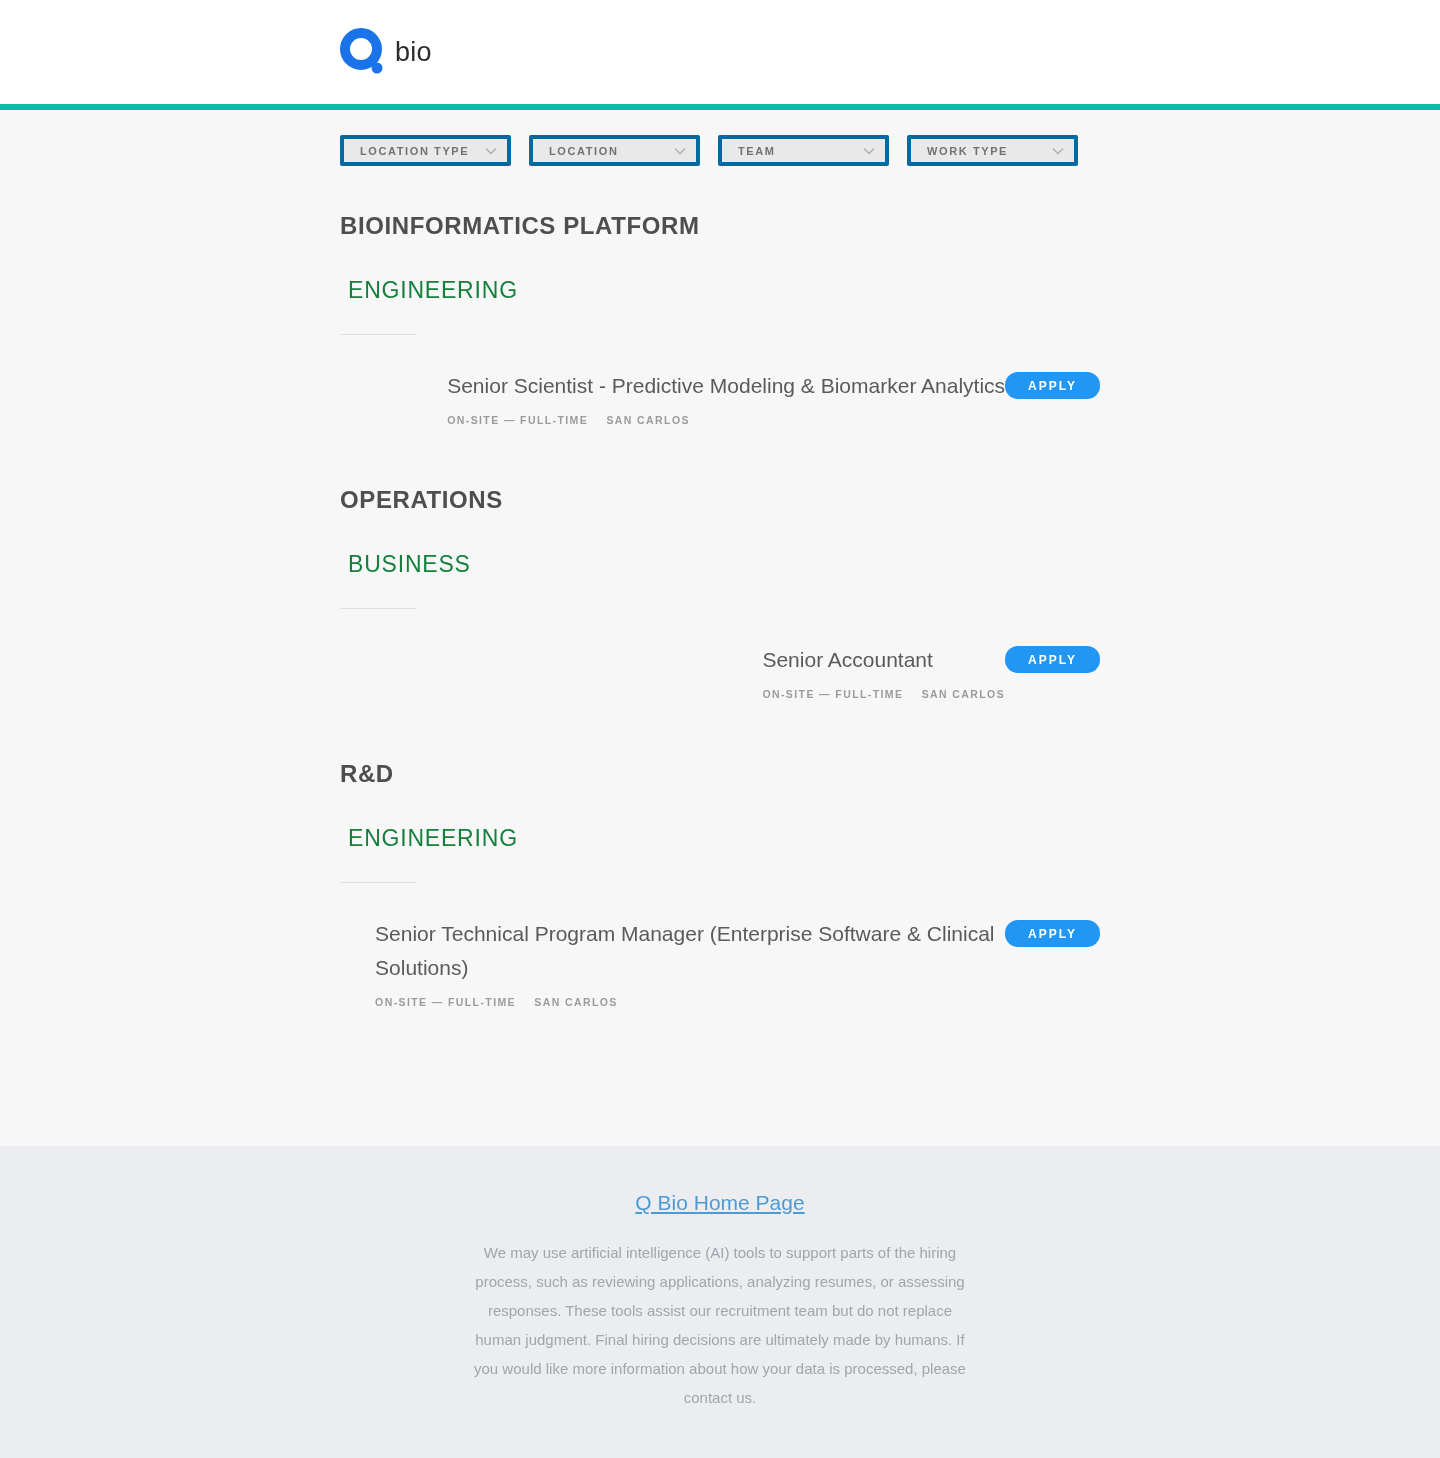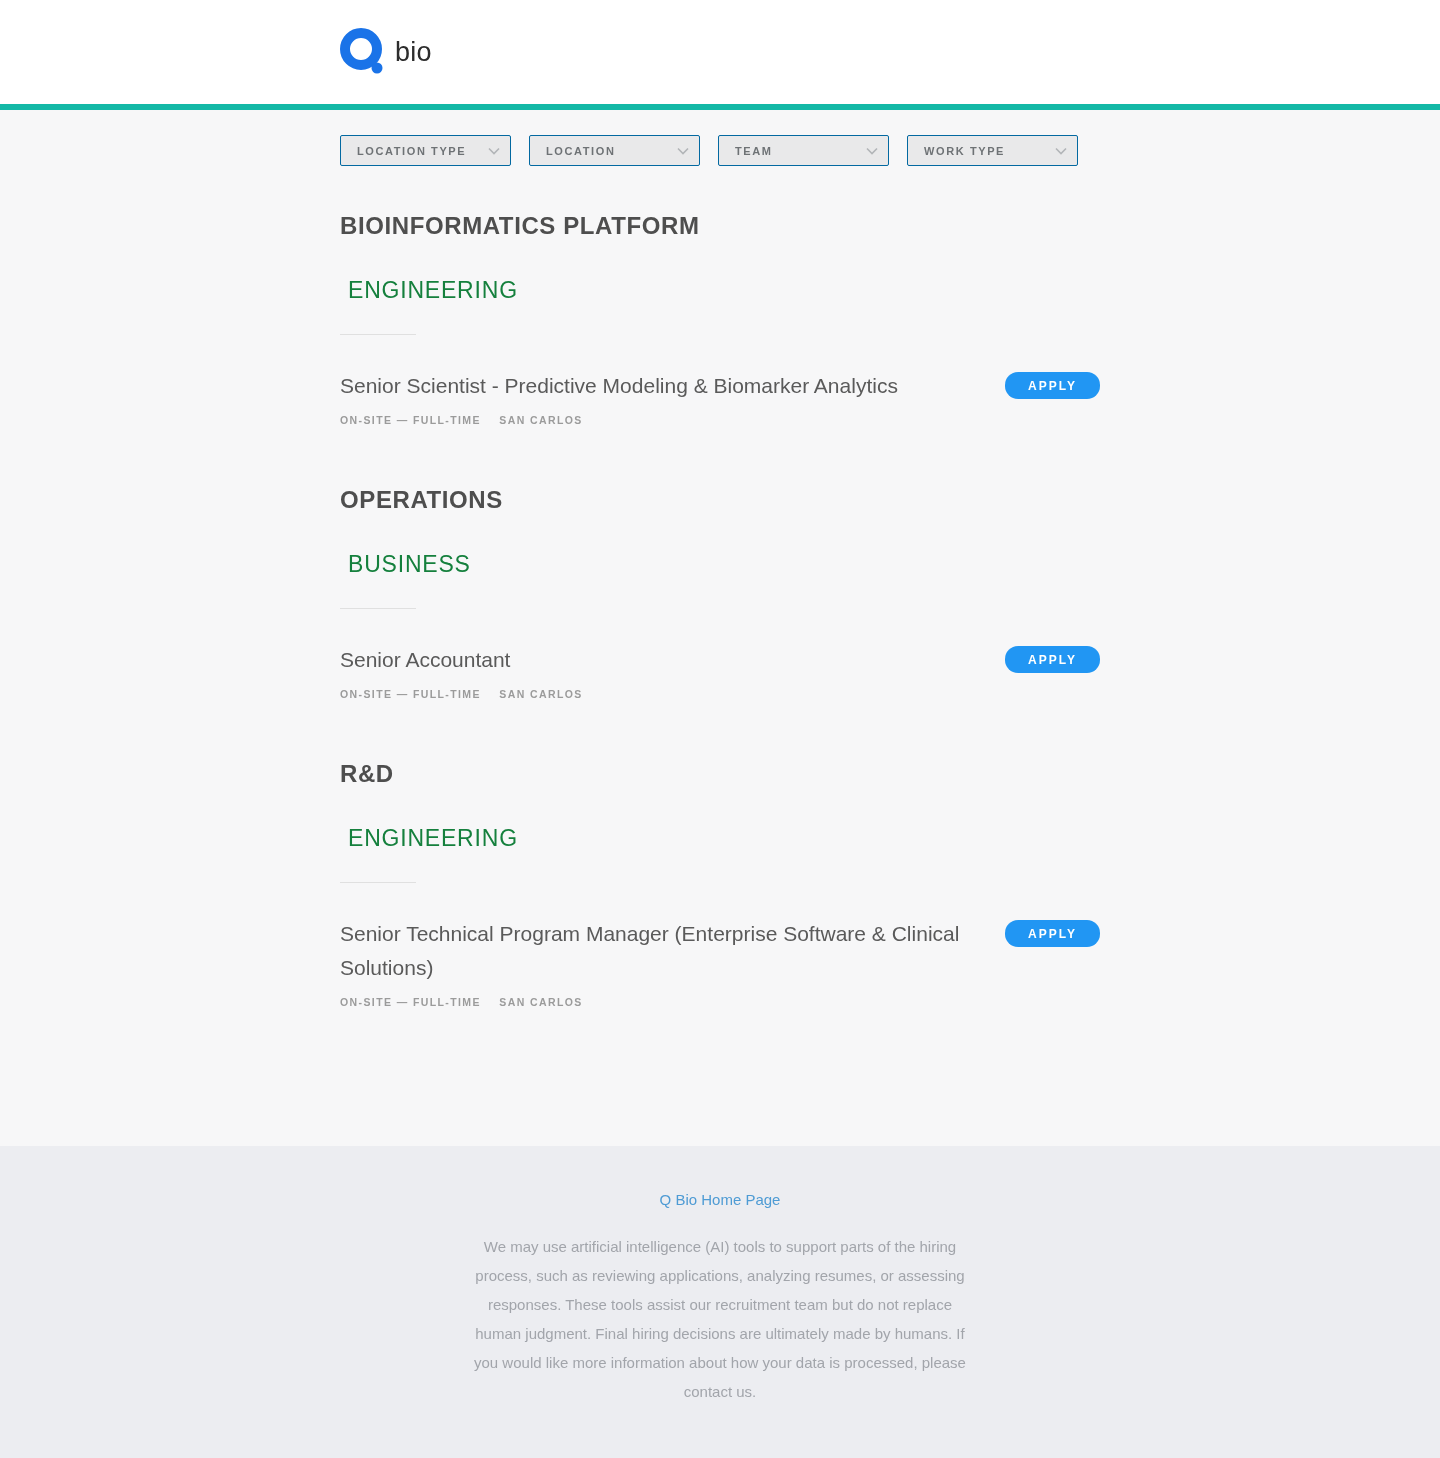--- a/index.html
+++ b/index.html
@@ -26,21 +26,21 @@
   }
   .logo-mark{display:block;}
   .logo-text{
     font-size:27px;color:#2d2d2d;margin-left:9px;letter-spacing:0.2px;
   }
 
   
   .main-area{padding:25px 0 78px 0;}
   .filters{display:flex;gap:18px;margin-bottom:46px;}
   .filter-dropdown{
-    width:171px;height:31px;background:#e9e9ea;border:1px solid #0369a1;
+    width:171px;height:31px;background:#e9e9ea;border:4px solid #0369a1;
     border-radius:2px;display:flex;align-items:center;justify-content:space-between;
     padding:0 10px 0 16px;cursor:pointer;
   }
   .filter-label{
     font-size:11px;letter-spacing:1.6px;color:#6e7275;font-weight:bold;
   }
   .chev{width:12px;height:8px;flex:none;}
   .chev polyline{fill:none;stroke:#b2b5b8;stroke-width:1.6;}
 
   
@@ -49,21 +49,21 @@
     margin:42px 0 0 0;
   }
   .team-heading{
     font-size:23px;font-weight:400;color:#15803d;letter-spacing:0.8px;
     margin:37px 0 0 8px;
   }
   .team-divider{
     width:76px;border-top:1px solid #e0e0e0;margin:30px 0 0 0;
   }
   .posting{
-    display:flex;justify-content:space-between;align-items:flex-start;
+    display:flex;justify-content:flex-end;align-items:flex-start;
     margin:34px 0 60px 0;
   }
   .posting-title{
     display:block;font-size:21px;color:#5a5a5a;line-height:34px;
     max-width:630px;text-decoration:none;cursor:pointer;
   }
   .posting-meta{
     margin-top:11px;font-size:10.5px;font-weight:bold;color:#9b9b9b;
     letter-spacing:1.4px;
   }
@@ -72,21 +72,21 @@
     flex:none;display:inline-block;background:var(--accent);color:#ffffff;
     font-size:12px;font-weight:bold;letter-spacing:2px;text-decoration:none;
     padding:7px 23px 6px 23px;border-radius:13px;margin-top:3px;cursor:pointer;
   }
 
   
   .site-footer{
     background:#ecedf1;padding:45px 0 80px 0;min-height:400px;text-align:center;
   }
   .home-link{
-    color:var(--link-blue);font-size:15px;cursor:pointer;
+    color:var(--link-blue);font-size:21px;text-decoration:underline;cursor:pointer;
   }
   .disclaimer{
     width:505px;margin:23px auto 0 auto;font-size:15px;line-height:29px;
     color:#a2a5ab;
   }
 </style>
 </head>
 <body>
 
 <header class="site-header">

